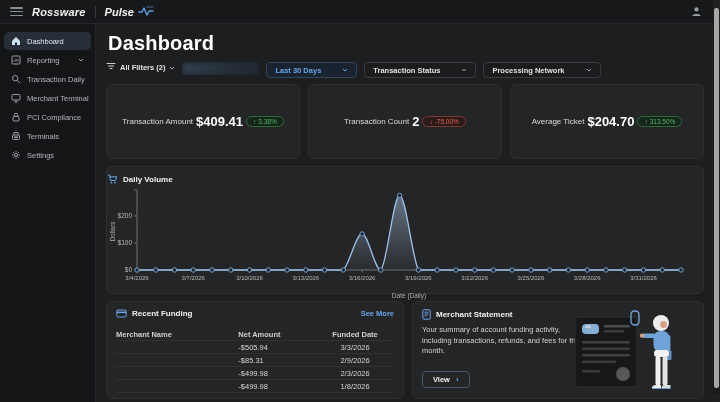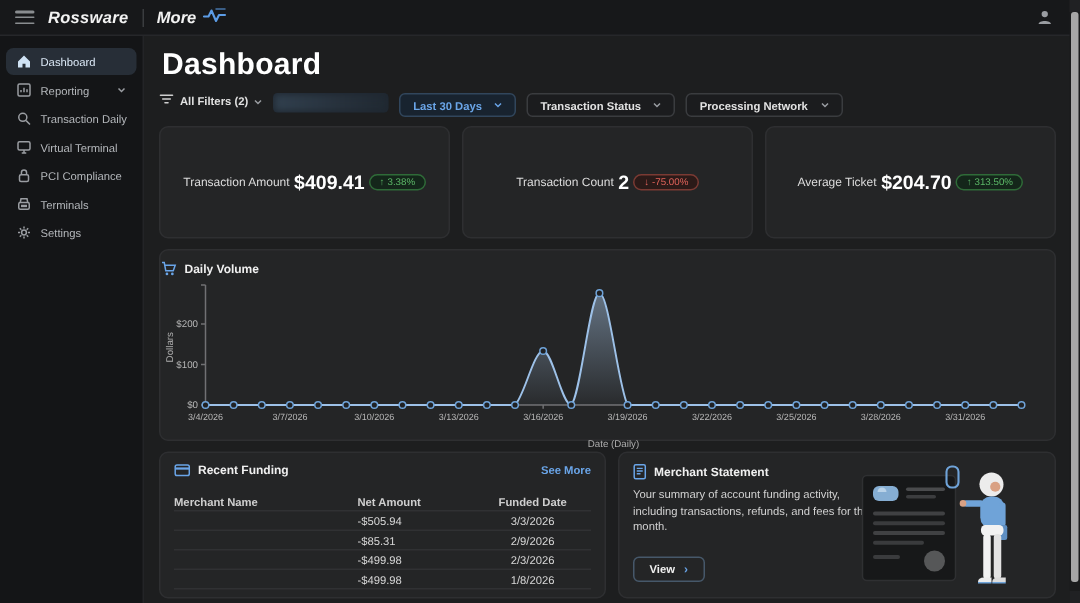--- a/index.html
+++ b/index.html
@@ -28,21 +28,21 @@
   .sidebar-item.active .sicon{color:#cfe2f4;}
   .sidebar-item .chev{margin-left:auto;display:flex;color:#9a9da2;}
   
   .main{flex:1;padding:6px 16px 0 10px;position:relative;}
   .page-title{font-size:20px;font-weight:bold;color:#ffffff;margin:2px 0 7px 2px;letter-spacing:.2px;}
   
   .filter-row{display:flex;align-items:flex-start;gap:7px;margin-bottom:7px;height:15px;}
   .all-filters{display:flex;align-items:center;gap:4px;font-size:7.5px;font-weight:bold;color:#e2e2e2;cursor:pointer;}
   .blur-input{width:77px;height:13px;border-radius:3px;background:#1f2730;overflow:hidden;position:relative;cursor:text;}
   .blur-input::after{content:"";position:absolute;inset:1px;background:linear-gradient(90deg,#31404e,#27313c 60%,#202932);filter:blur(2.5px);}
-  .pill-btn{display:flex;align-items:center;gap:8px;font-size:7.5px;font-weight:bold;color:#e2e2e2;
+  .pill-btn{display:flex;align-items:center;gap:21px;font-size:7.5px;font-weight:bold;color:#e2e2e2;
     border:1px solid #3a3c3f;background:#1b1c1e;border-radius:4px;padding:2.5px 8px;cursor:pointer;white-space:nowrap;}
   .pill-btn.selected{color:#6aa5e8;background:#18232f;border-color:#31465c;}
   .pill-btn .chev{display:flex;color:#9a9da2;}
   .pill-btn.selected .chev{color:#6aa5e8;}
   
   .cards{display:flex;gap:8px;margin-bottom:7px;}
   .stat-card{flex:1;height:75px;background:#242526;border:1px solid #2e2f31;border-radius:6px;
     display:flex;flex-direction:row;align-items:center;justify-content:center;gap:3px;}
   .stat-label{font-size:8px;color:#dcdcdc;}
   .stat-value{font-size:13px;font-weight:bold;color:#ffffff;}
@@ -83,21 +83,21 @@
 
 <div class="topbar">
   <div class="hamburger">
       <span></span>
       <span></span>
       <span></span>
     </div>
   <div class="brand">Rossware</div>
   <div class="tb-divider"></div>
   <div class="product">
-    <span>More</span>
+    <span>Pulse</span>
     <span>
       <svg width="16" height="10" viewBox="0 0 16 10">
           <path d="M1 6 H4 L6 2 L9 9 L11 5 H15" fill="none" stroke="#5c9ce6" stroke-width="1.4" stroke-linecap="round" stroke-linejoin="round"></path>
           <path d="M9 1 H15" stroke="#5c9ce6" stroke-width="1" stroke-linecap="round" opacity=".7"></path>
         </svg>
     </span>
   </div>
   <div class="spacer"></div>
   <div class="user-btn">
     <svg width="11" height="11" viewBox="0 0 11 11">
@@ -141,21 +141,21 @@
         </span>
       <span>Transaction Daily</span>
     </div>
     <div class="sidebar-item">
       <span class="sicon">
           <svg width="10" height="10" viewBox="0 0 10 10">
             <rect x="1" y="1.5" width="8" height="5.5" rx="1" fill="none" stroke="currentColor"></rect>
             <path d="M3.5 9 H6.5 M5 7 V9" stroke="currentColor"></path>
           </svg>
         </span>
-      <span>Virtual Terminal</span>
+      <span>Merchant Terminal</span>
     </div>
     <div class="sidebar-item">
       <span class="sicon">
           <svg width="10" height="10" viewBox="0 0 10 10">
             <rect x="2" y="4.5" width="6" height="4.5" rx="1" fill="none" stroke="currentColor"></rect>
             <path d="M3.3 4.5 V3 a1.7 1.7 0 0 1 3.4 0 V4.5" fill="none" stroke="currentColor"></path>
           </svg>
         </span>
       <span>PCI Compliance</span>
     </div>

